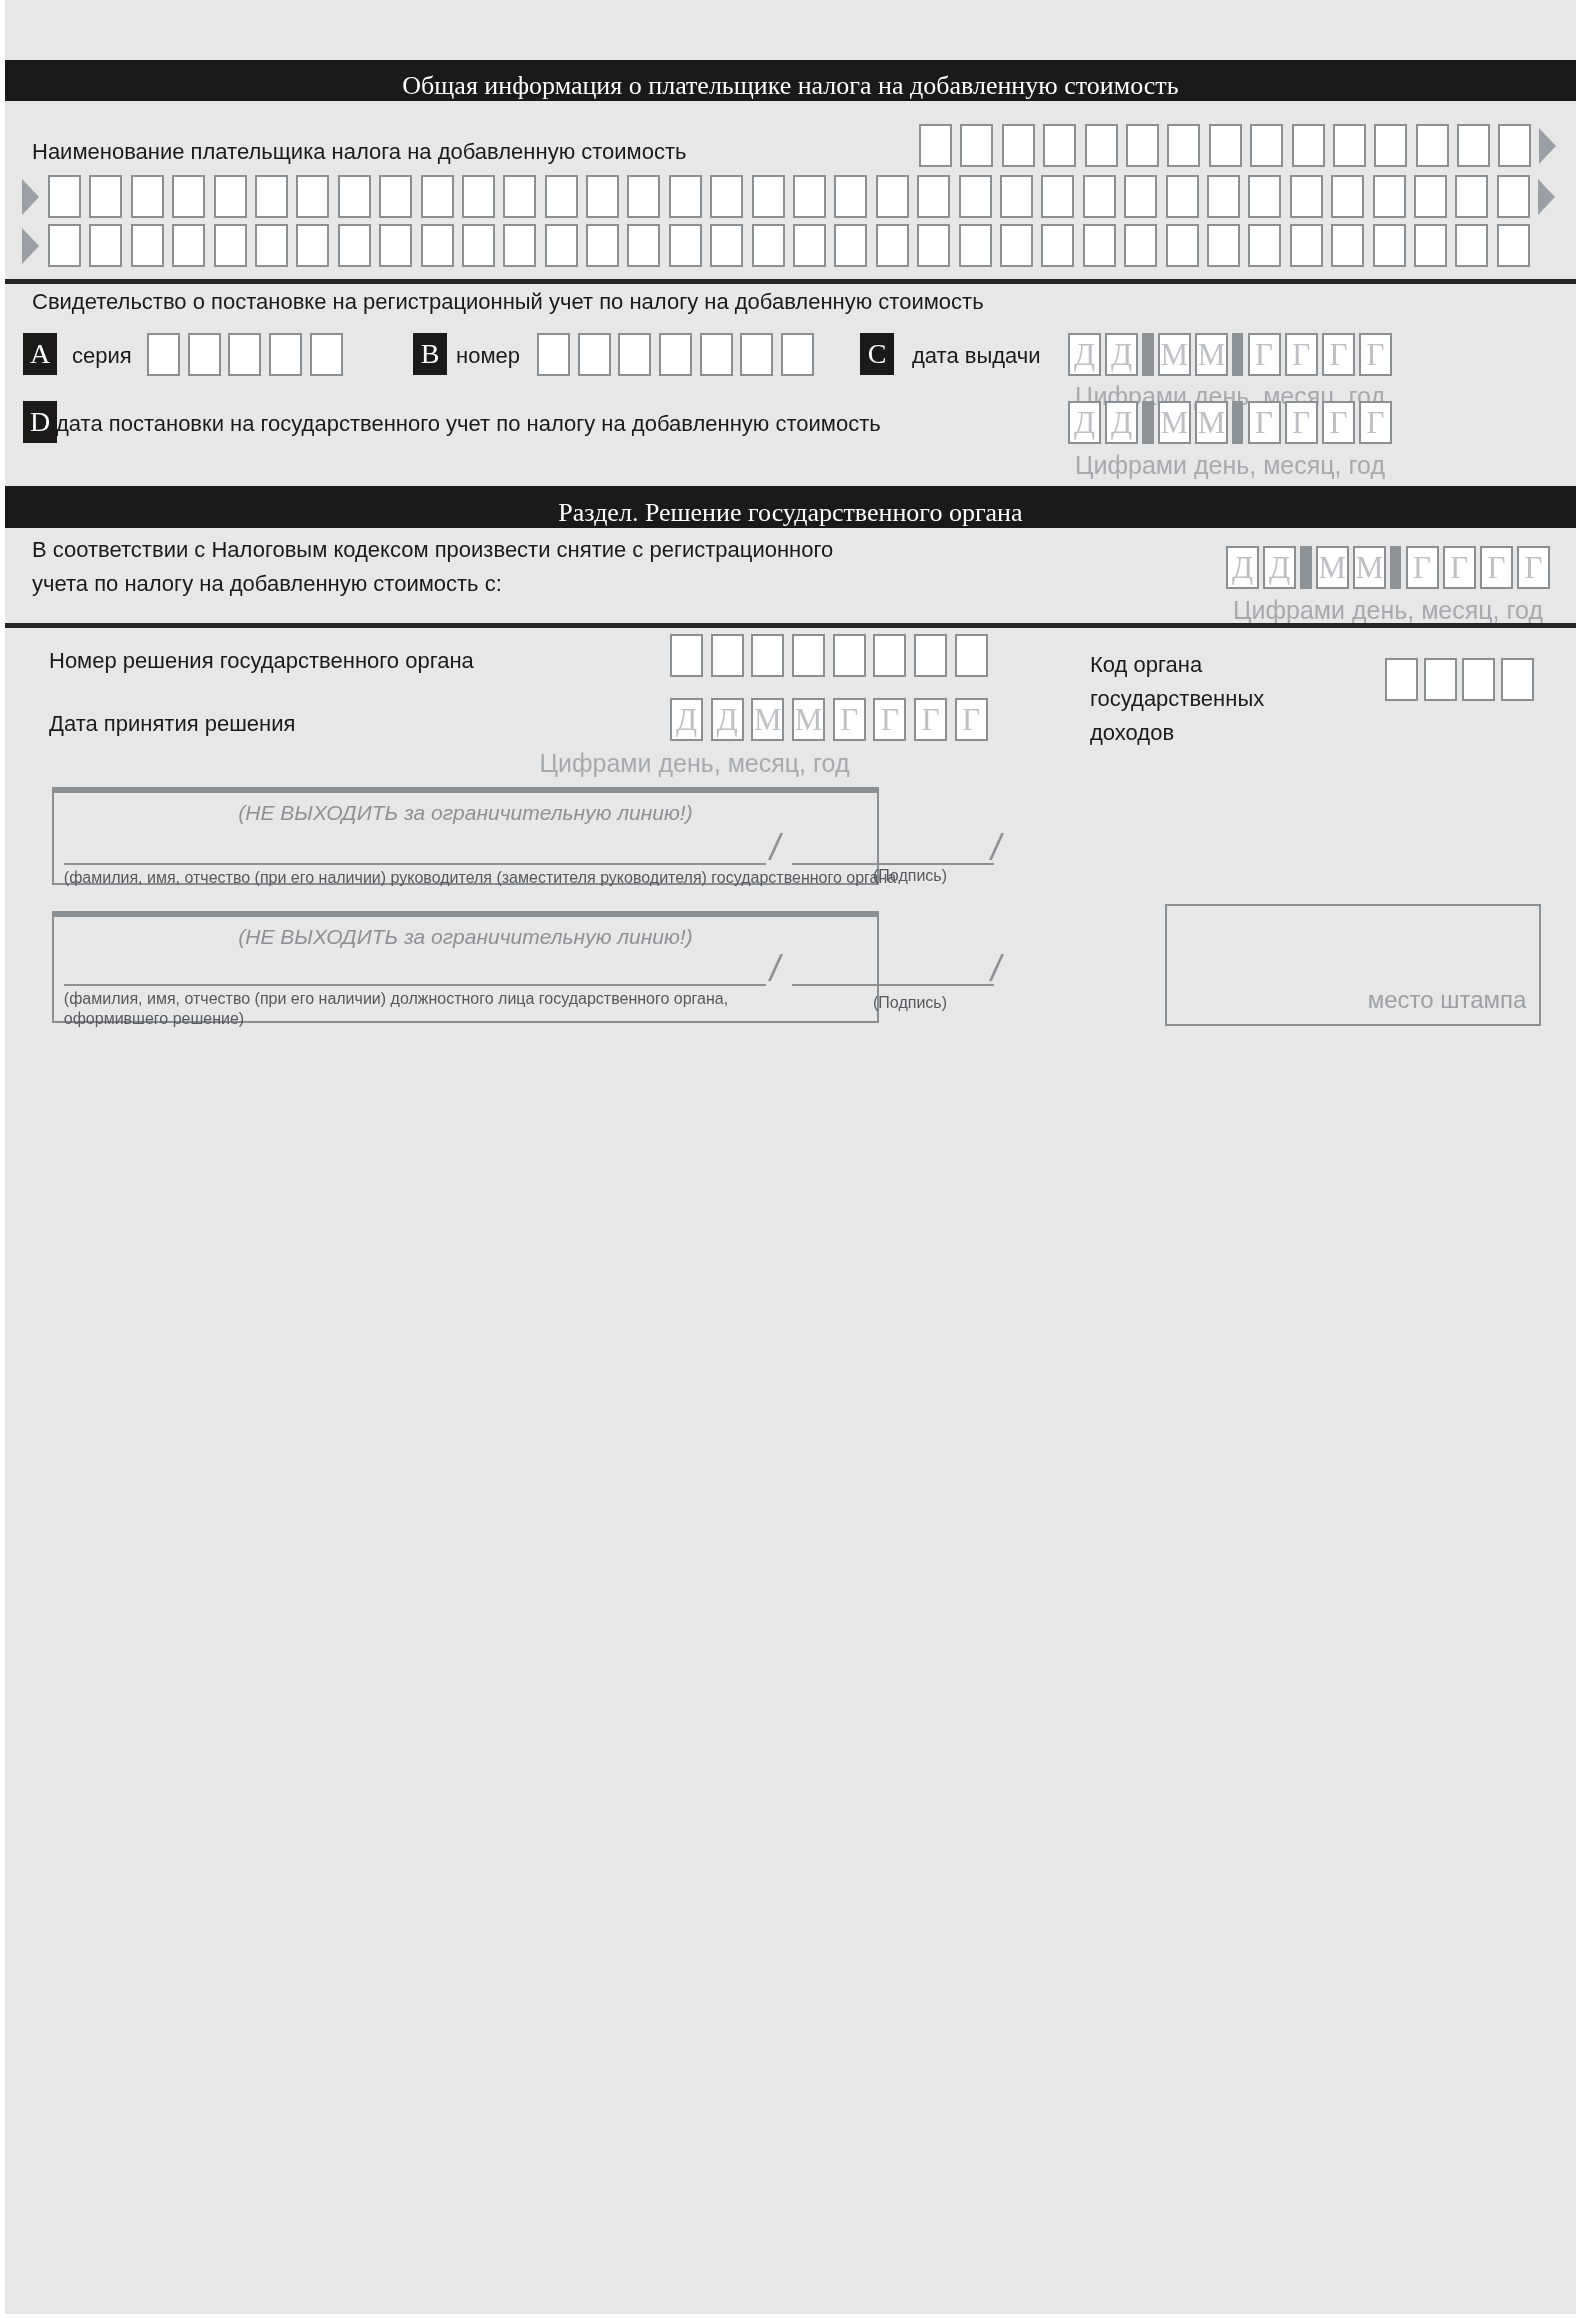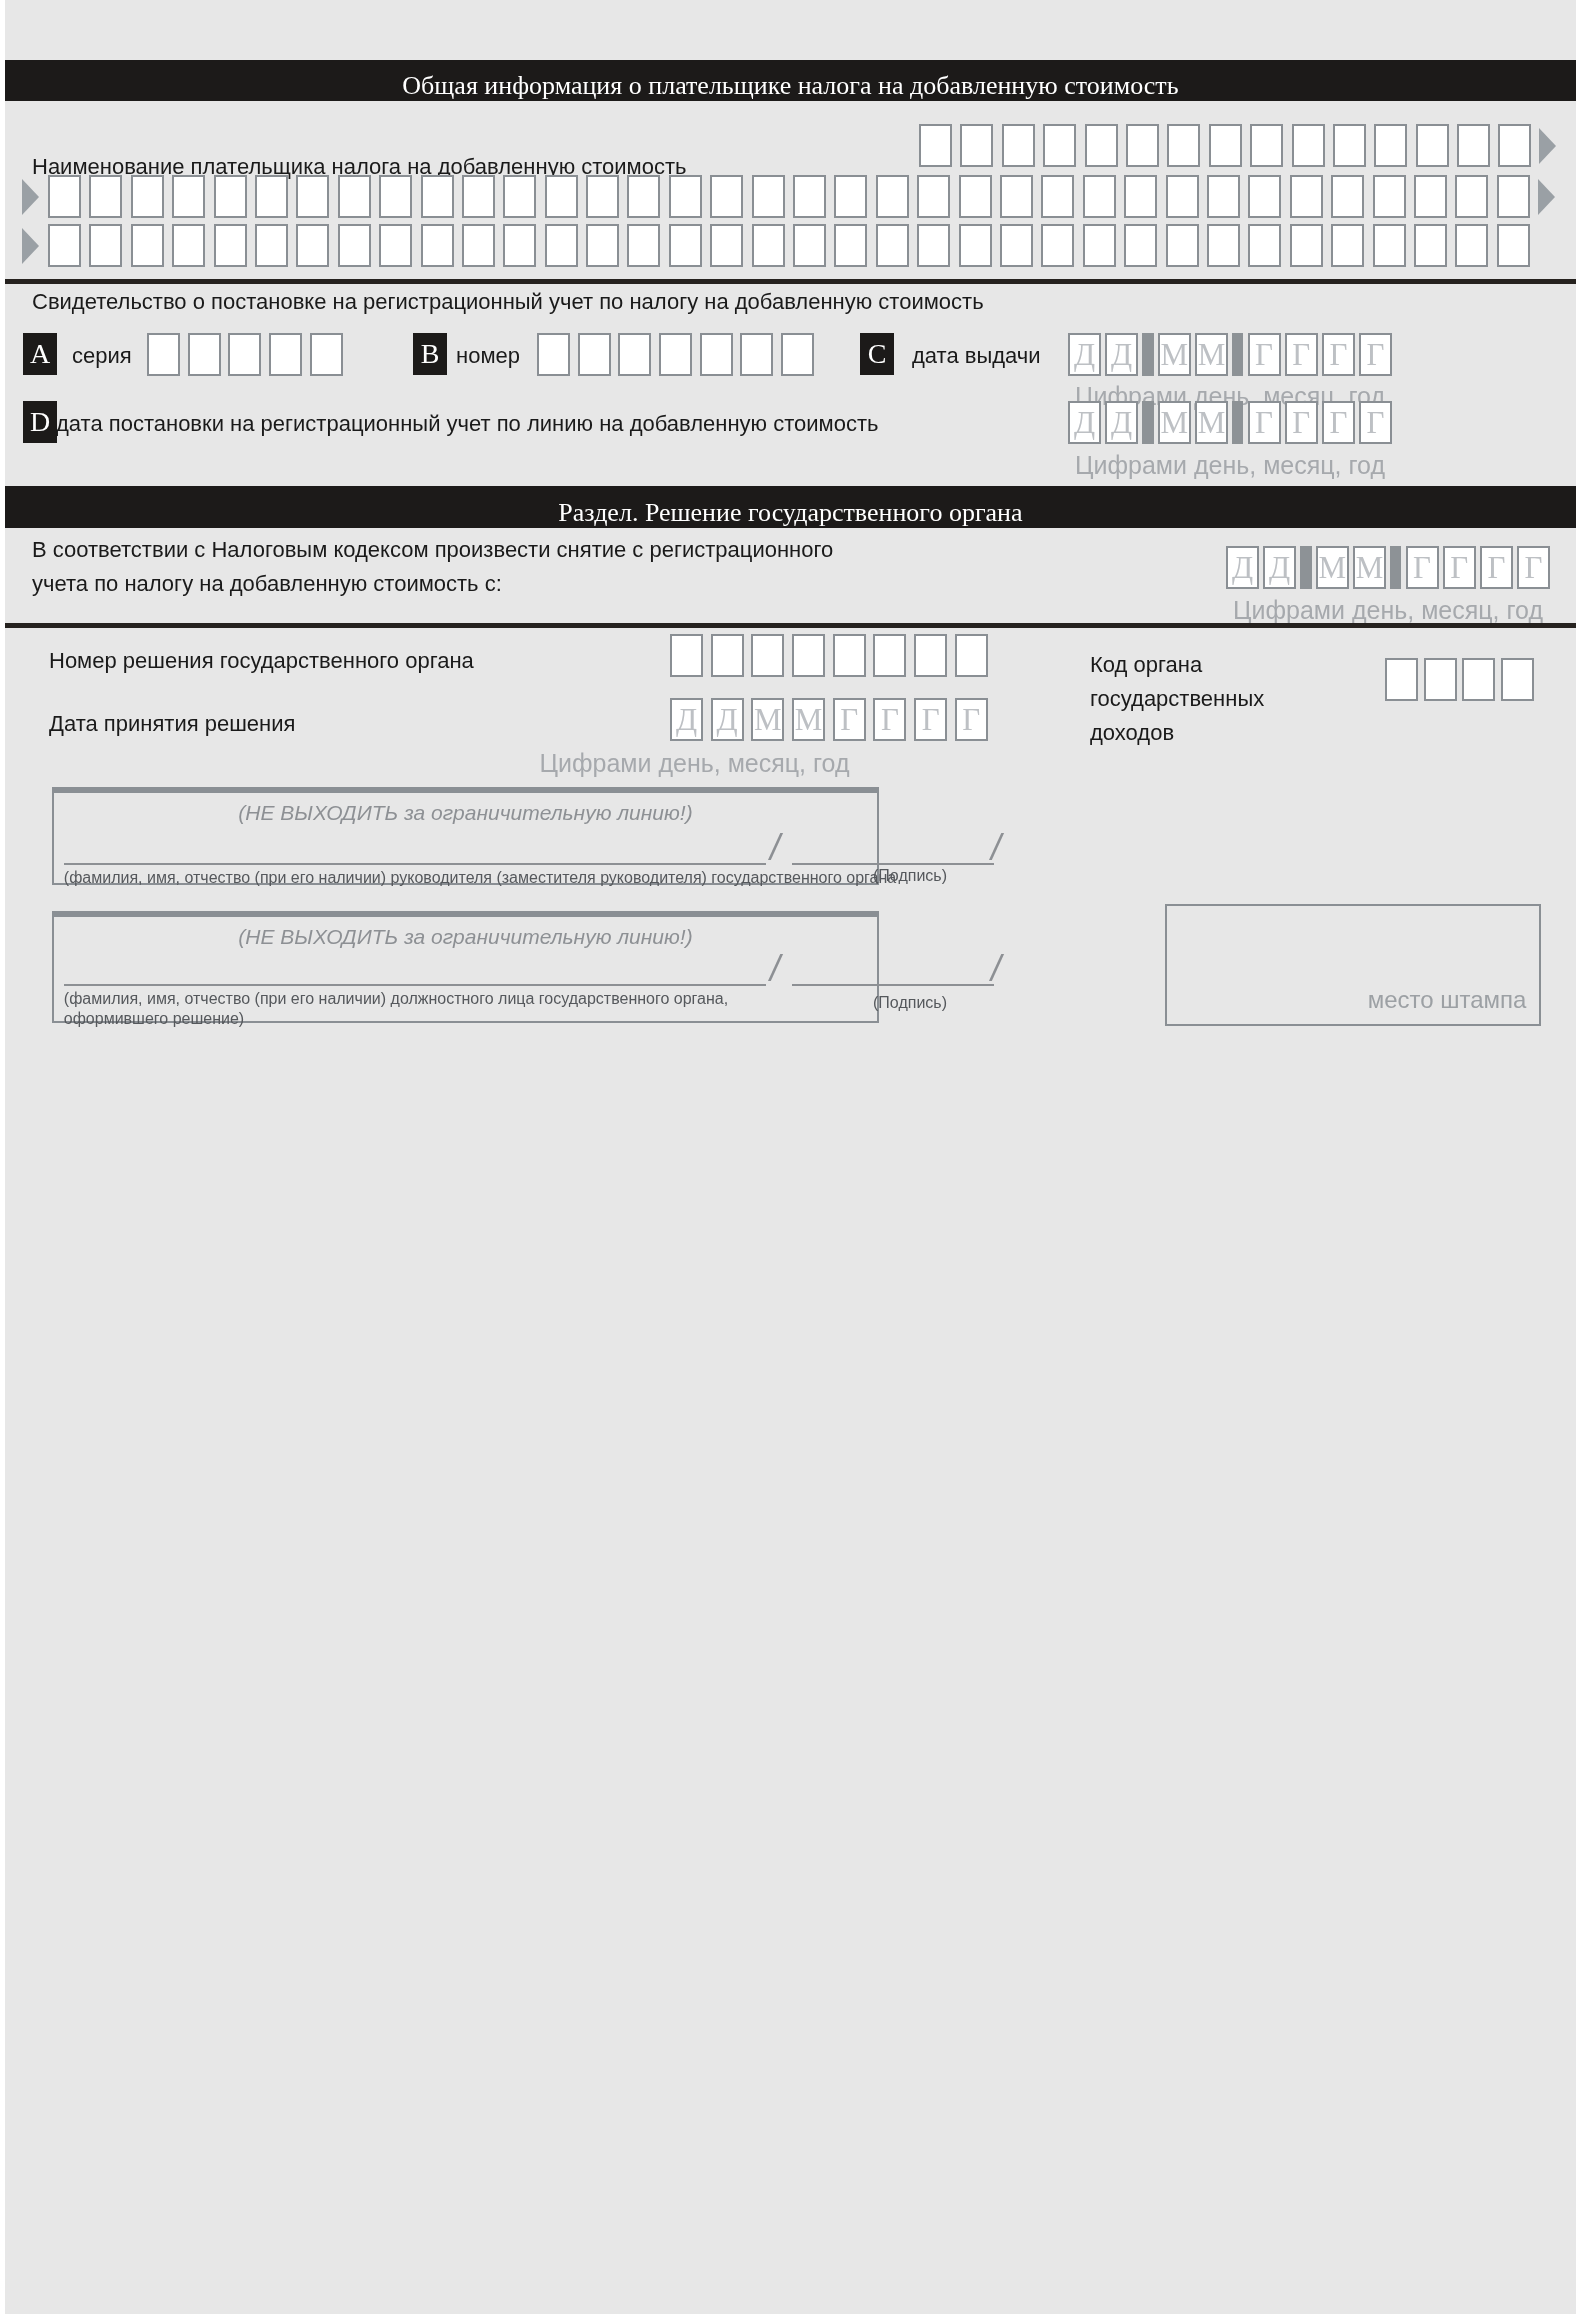--- a/index.html
+++ b/index.html
@@ -56,21 +56,21 @@
 </head>
 <body>
 
 <div class="page">
   <div class="edge-left"></div>
 
   <div class="bar bar1">
     <span>Общая информация о плательщике налога на добавленную стоимость</span>
   </div>
 
-  <div class="label" style="left:32px;top:139px;margin-top:15px;">Наименование плательщика налога на добавленную стоимость</div>
+  <div class="label" style="left:32px;top:139px;">Наименование плательщика налога на добавленную стоимость</div>
   <div class="cells" style="left:919px;top:124px;">
       <div class="cell"></div>
       <div class="cell"></div>
       <div class="cell"></div>
       <div class="cell"></div>
       <div class="cell"></div>
       <div class="cell"></div>
       <div class="cell"></div>
       <div class="cell"></div>
       <div class="cell"></div>
@@ -200,21 +200,21 @@
       <div class="cell date-cell">М</div>
       <div class="date-sep"></div>
       <div class="cell date-cell">Г</div>
       <div class="cell date-cell">Г</div>
       <div class="cell date-cell">Г</div>
       <div class="cell date-cell">Г</div>
     </div>
   <div class="hint" style="left:1068px;top:382px;width:324px;">Цифрами день, месяц, год</div>
 
   <div class="chip" style="left:23px;top:401px;">D</div>
-  <div class="label" style="left:56px;top:411px;">дата постановки на регистрационный учет по линию на добавленную стоимость</div>
+  <div class="label" style="left:56px;top:411px;">дата постановки на государственного учет по налогу на добавленную стоимость</div>
   <div class="dategroup" style="left:1068px;top:401px;">
       <div class="cell date-cell">Д</div>
       <div class="cell date-cell">Д</div>
       <div class="date-sep"></div>
       <div class="cell date-cell">М</div>
       <div class="cell date-cell">М</div>
       <div class="date-sep"></div>
       <div class="cell date-cell">Г</div>
       <div class="cell date-cell">Г</div>
       <div class="cell date-cell">Г</div>

